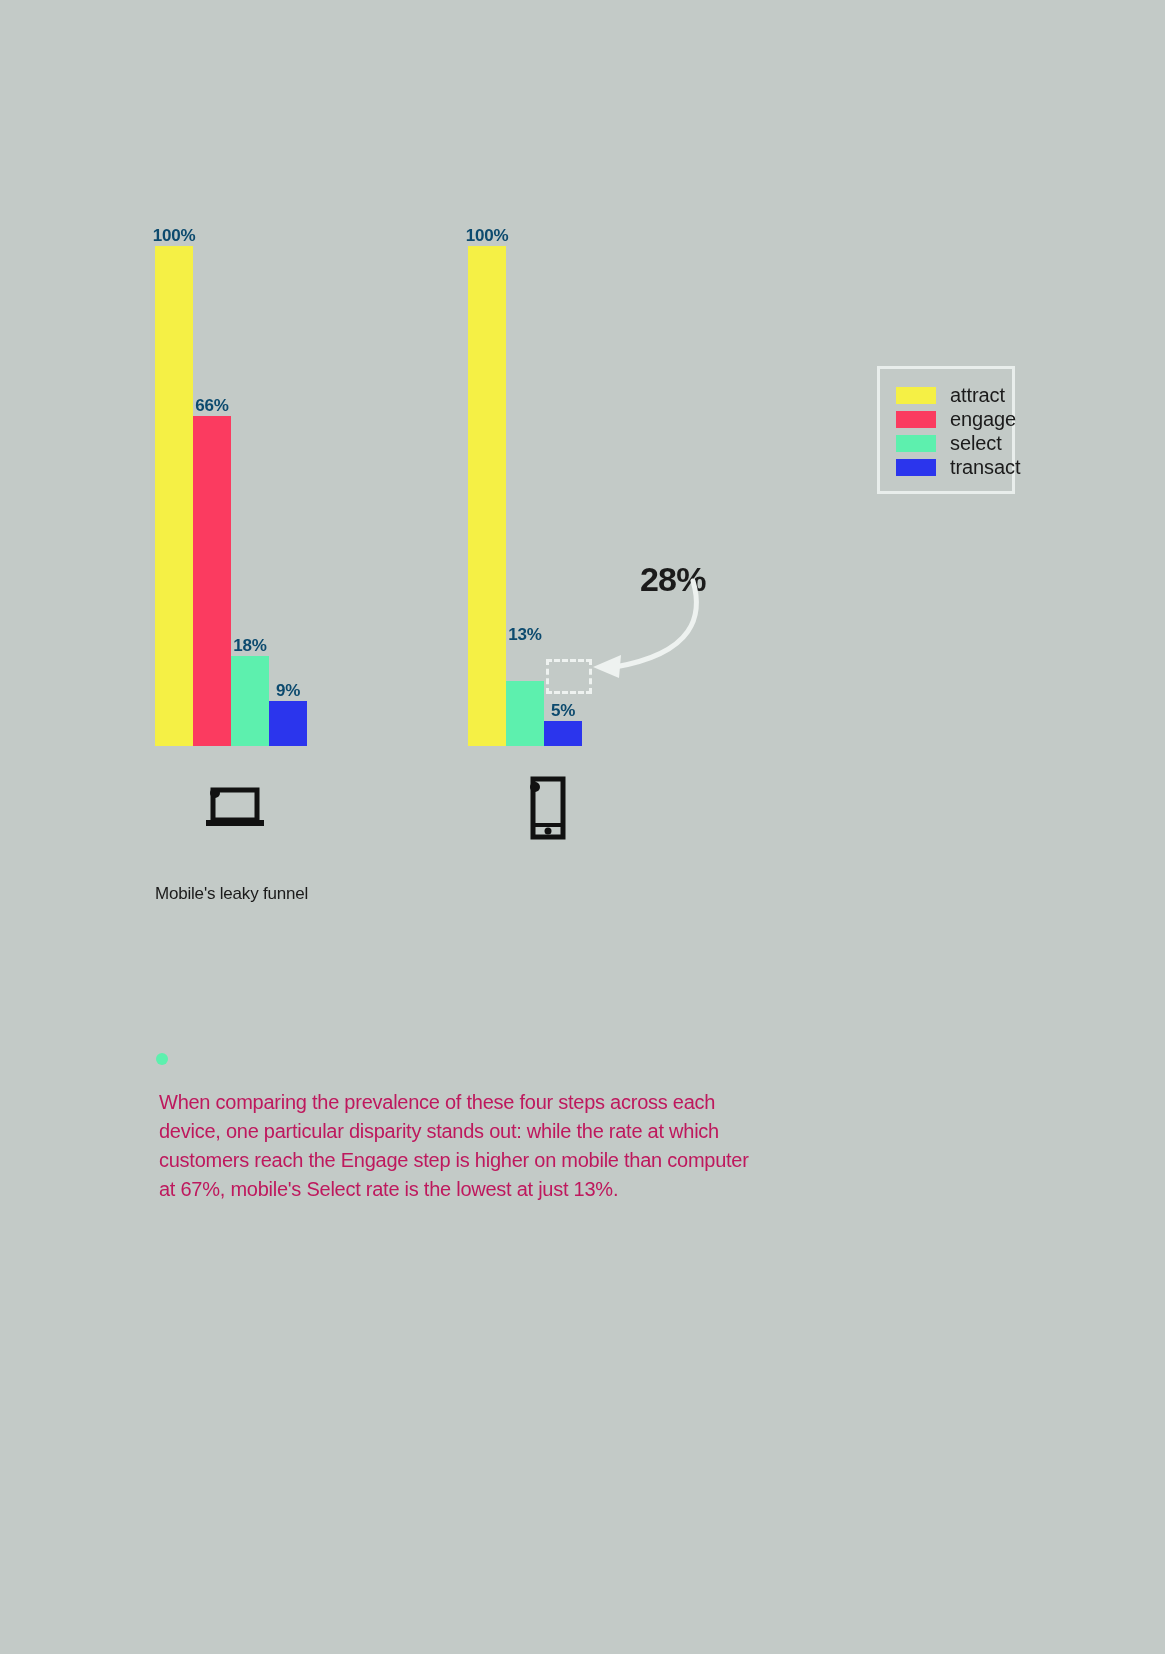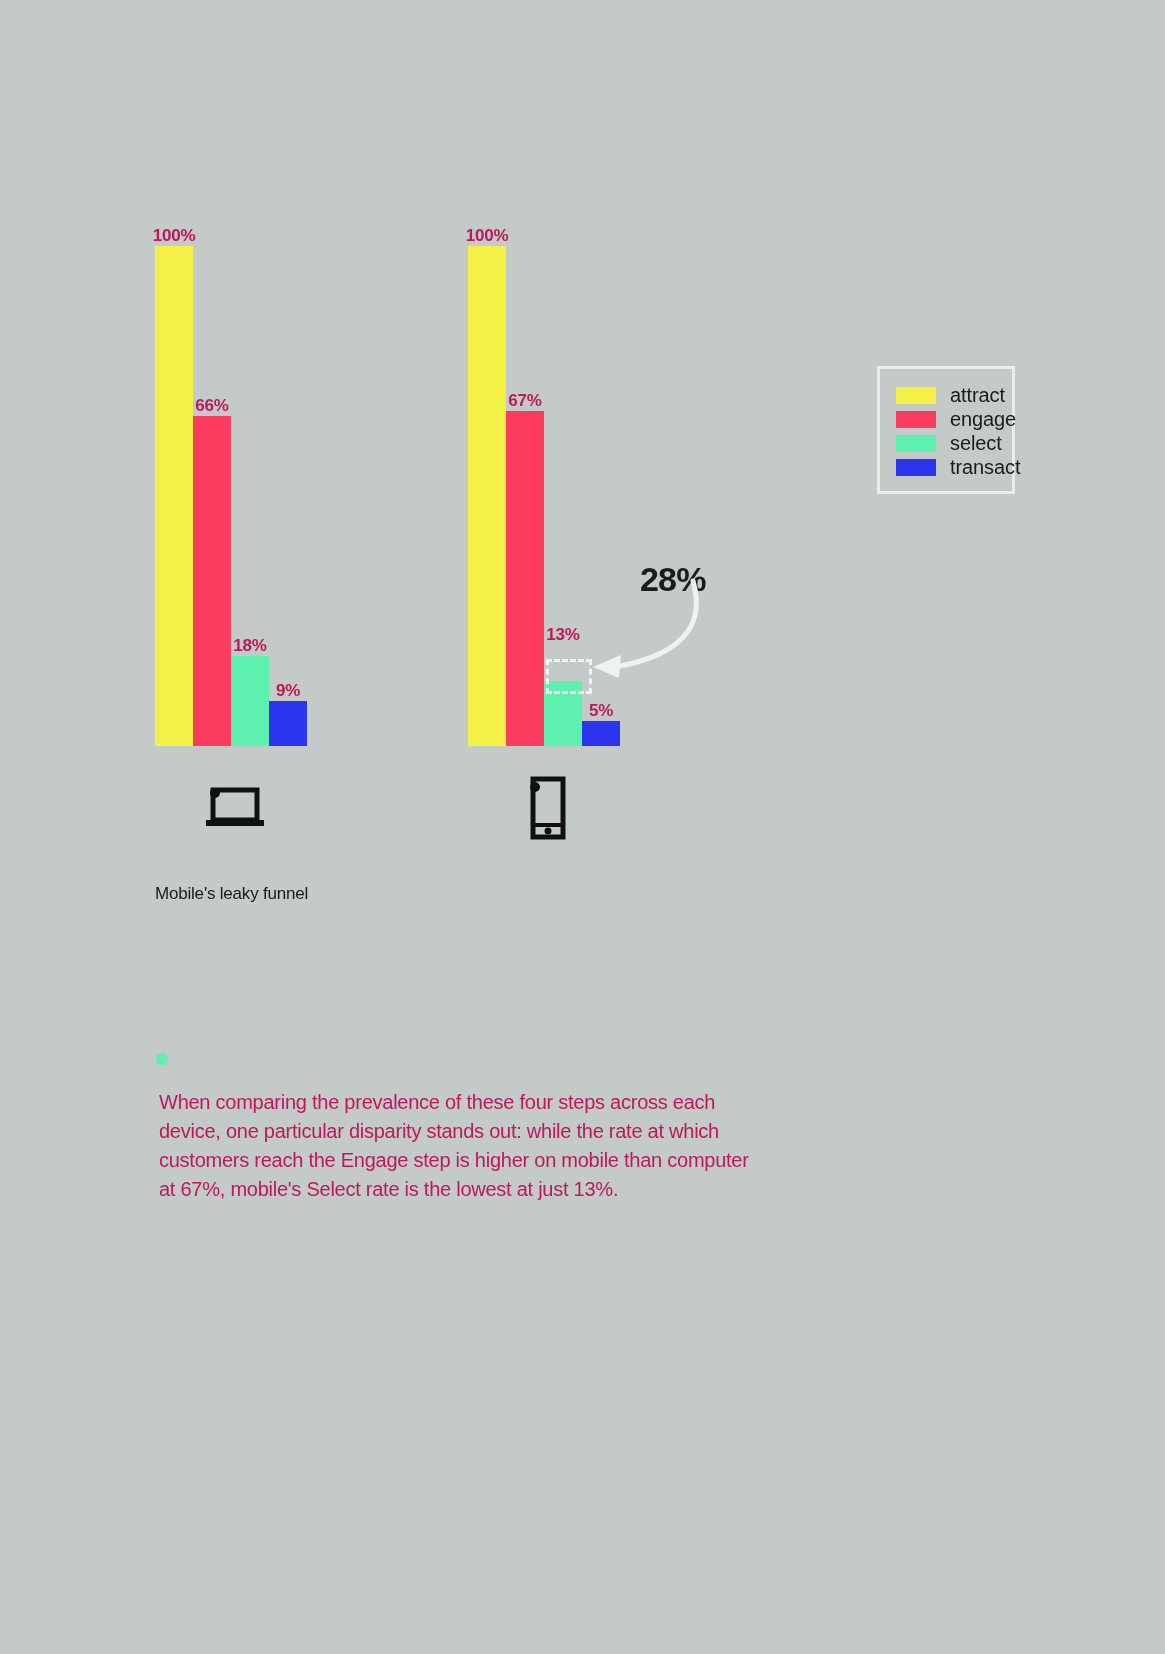--- a/index.html
+++ b/index.html
@@ -49,21 +49,21 @@
   }
 
   .bar-label {
     position: absolute;
     left: 50%;
     transform: translateX(-50%);
     font-size: 17px;
     font-weight: 600;
     letter-spacing: -0.2px;
     white-space: nowrap;
-    color: #be185d;
+    color: #0c4a6e;
   }
 
   .bar {
     width: 38px;
     display: block;
   }
 
   .bar.attract  { background: #f5f045; }
   .bar.engage   { background: #fb3b60; }
   .bar.select   { background: #5df0ae; }
@@ -206,24 +206,20 @@
       </div>
     </div>
 
     <div class="bar-group" id="group-mobile" style="left:468px; top:246px;">
 
       <div class="bar-wrap">
         <span class="bar-label" style="bottom:500px;">100%</span>
         <div class="bar attract" style="height:500px;"></div>
       </div>
 
-      <div class="bar-wrap">
-        <span class="bar-label" style="bottom:335px;">67%</span>
-        <div class="bar engage" style="height:335px;"></div>
-      </div>
 
       <div class="bar-wrap">
         <span class="bar-label" style="bottom:101px;">13%</span>
         <div class="bar select" style="height:65px;"></div>
       </div>
 
       <div class="bar-wrap">
         <span class="bar-label" style="bottom:25px;">5%</span>
         <div class="bar transact" style="height:25px;"></div>
       </div>

